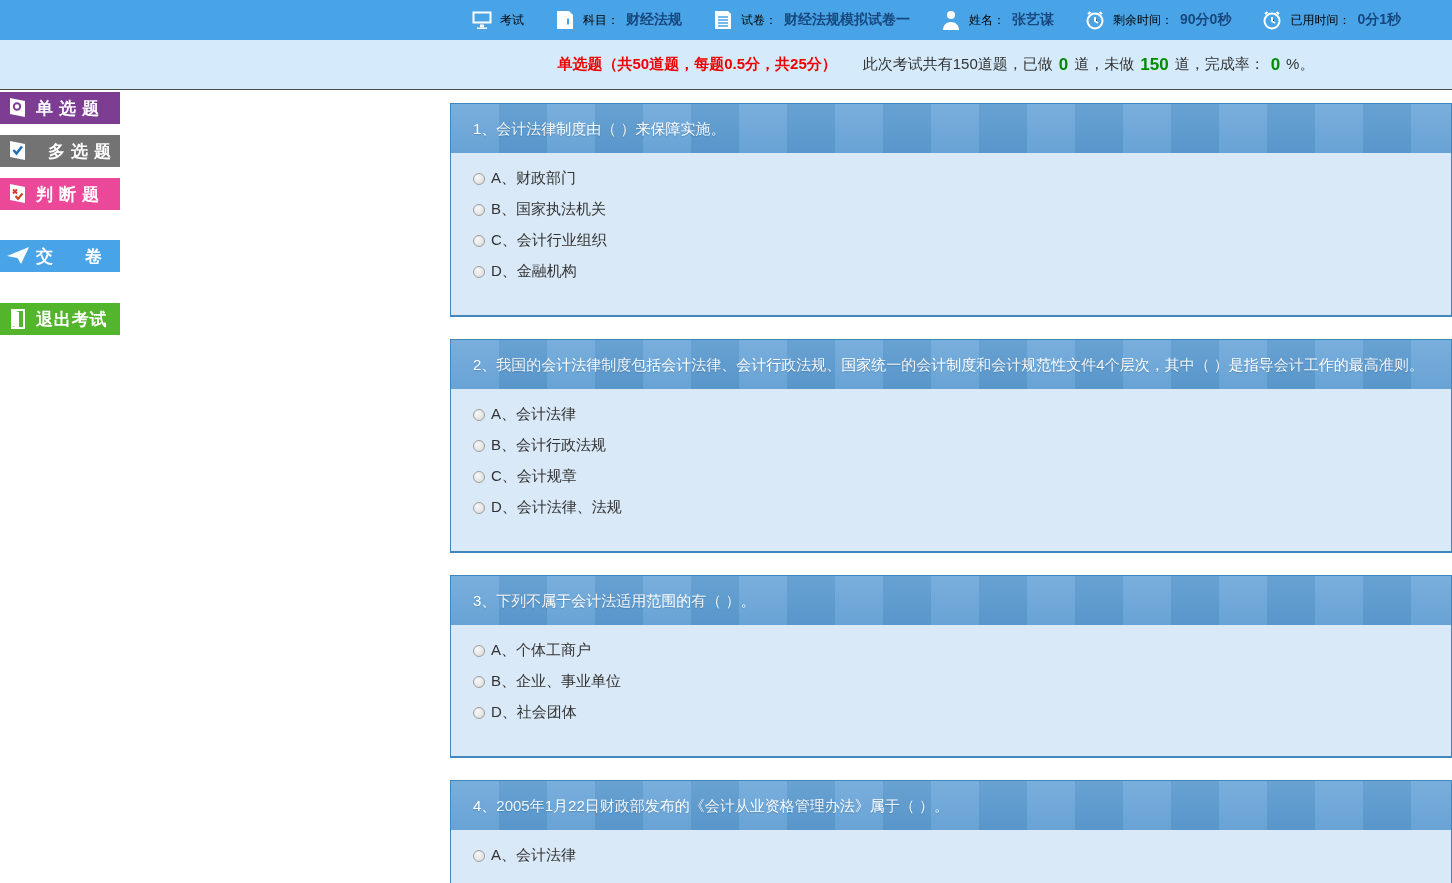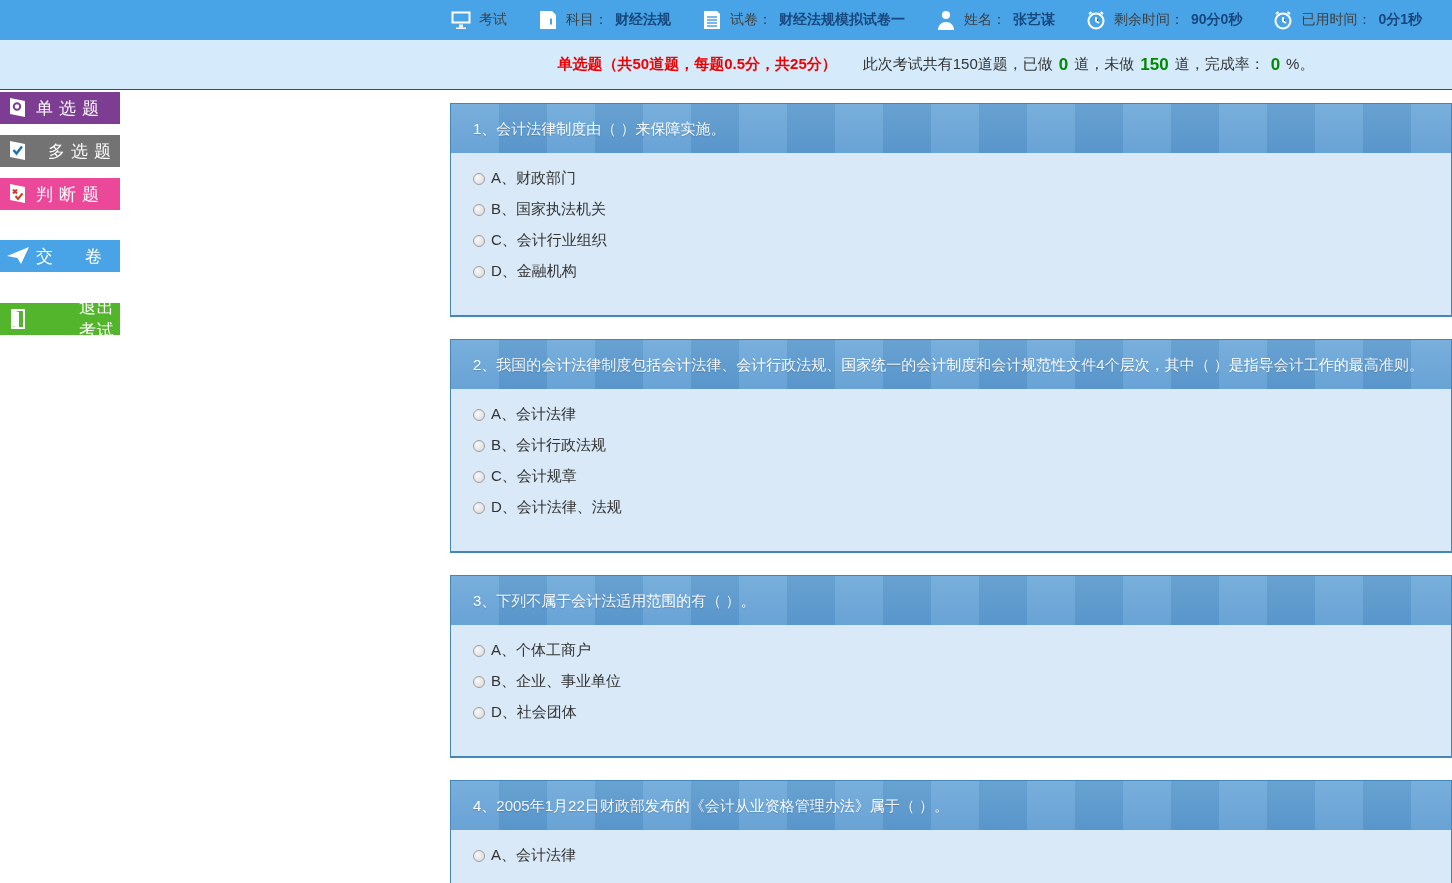--- a/index.html
+++ b/index.html
@@ -4,43 +4,43 @@
 <style>
   * { margin:0; padding:0; box-sizing:border-box; }
   html,body { width:1452px; height:883px; overflow:hidden; background:#fff;
               font-family:"Liberation Sans","DejaVu Sans",sans-serif; }
 
   
   .topbar { height:40px; background:#49a4e7; display:flex; align-items:center;
             justify-content:center; gap:30px; padding-left:420px; }
   .tb-item { display:flex; align-items:center; gap:7px; white-space:nowrap; }
   .tb-item .ico { width:22px; height:22px; display:inline-flex; }
-  .tb-label { color:#404040; font-size:14px;text-align:center; }
+  .tb-label { color:#000000; font-size:12px;text-align:center; }
   .tb-value { color:#17477d; font-size:14px; font-weight:bold; }
 
   
   .infobar { height:50px; background:#d5ebfb; border-bottom:1px solid #4a4a4a;
              display:flex; align-items:center; justify-content:center;
              padding-left:420px; white-space:nowrap; }
   .section-title { color:#ee0000; font-weight:bold; font-size:15px; margin-right:26px; }
   .stats { color:#333; font-size:15px; display:flex; align-items:center; }
   .stat-num { color:#008a00; font-weight:bold; font-size:17px; margin:0 6px; }
 
   
   .sidebar { position:absolute; left:0; top:72px; width:430px; }
   .side-btn { position:absolute; left:0; width:120px; height:32px; color:#fff;
               display:flex; align-items:center; padding-left:6px; cursor:pointer;
-              font-size:17px; font-weight:normal; }
+              font-size:17px; font-weight:bold; }
   .side-btn .sico { width:24px; height:24px; margin-right:6px; flex:0 0 auto; display:inline-flex; }
   .sp3 { letter-spacing:0.35em; }
   .btn-single { top:20px;  background:#7d3d93; }
   .btn-multi  { top:63px;  background:#737373;gap:12px; }
   .btn-judge  { top:106px; background:#ec4899; }
   .btn-submit { top:168px; background:#49a4e7; letter-spacing:0.8em; }
-  .btn-exit   { top:231px; background:#53b52b; letter-spacing:0.05em;gap:43px; }
+  .btn-exit   { top:231px; background:#53b52b; letter-spacing:0.05em; }
 
   
   .content { margin-left:450px; padding-top:13px; }
   .panel { border:1px solid #4286bc; border-bottom-width:2px; margin-bottom:22px; }
   .q-header { background:linear-gradient(180deg,#6ea9da 0%,#5d9cd2 100%);
               background-blend-mode:normal; position:relative;
               color:#ffffff; font-size:15px; padding:12px 22px; line-height:25px;
               text-shadow:0 1px 1px rgba(0,60,110,.25); }
   .q-header::after { content:""; position:absolute; inset:0;
               background:repeating-linear-gradient(90deg, rgba(255,255,255,.07) 0 48px, rgba(0,30,60,.05) 48px 96px); }

